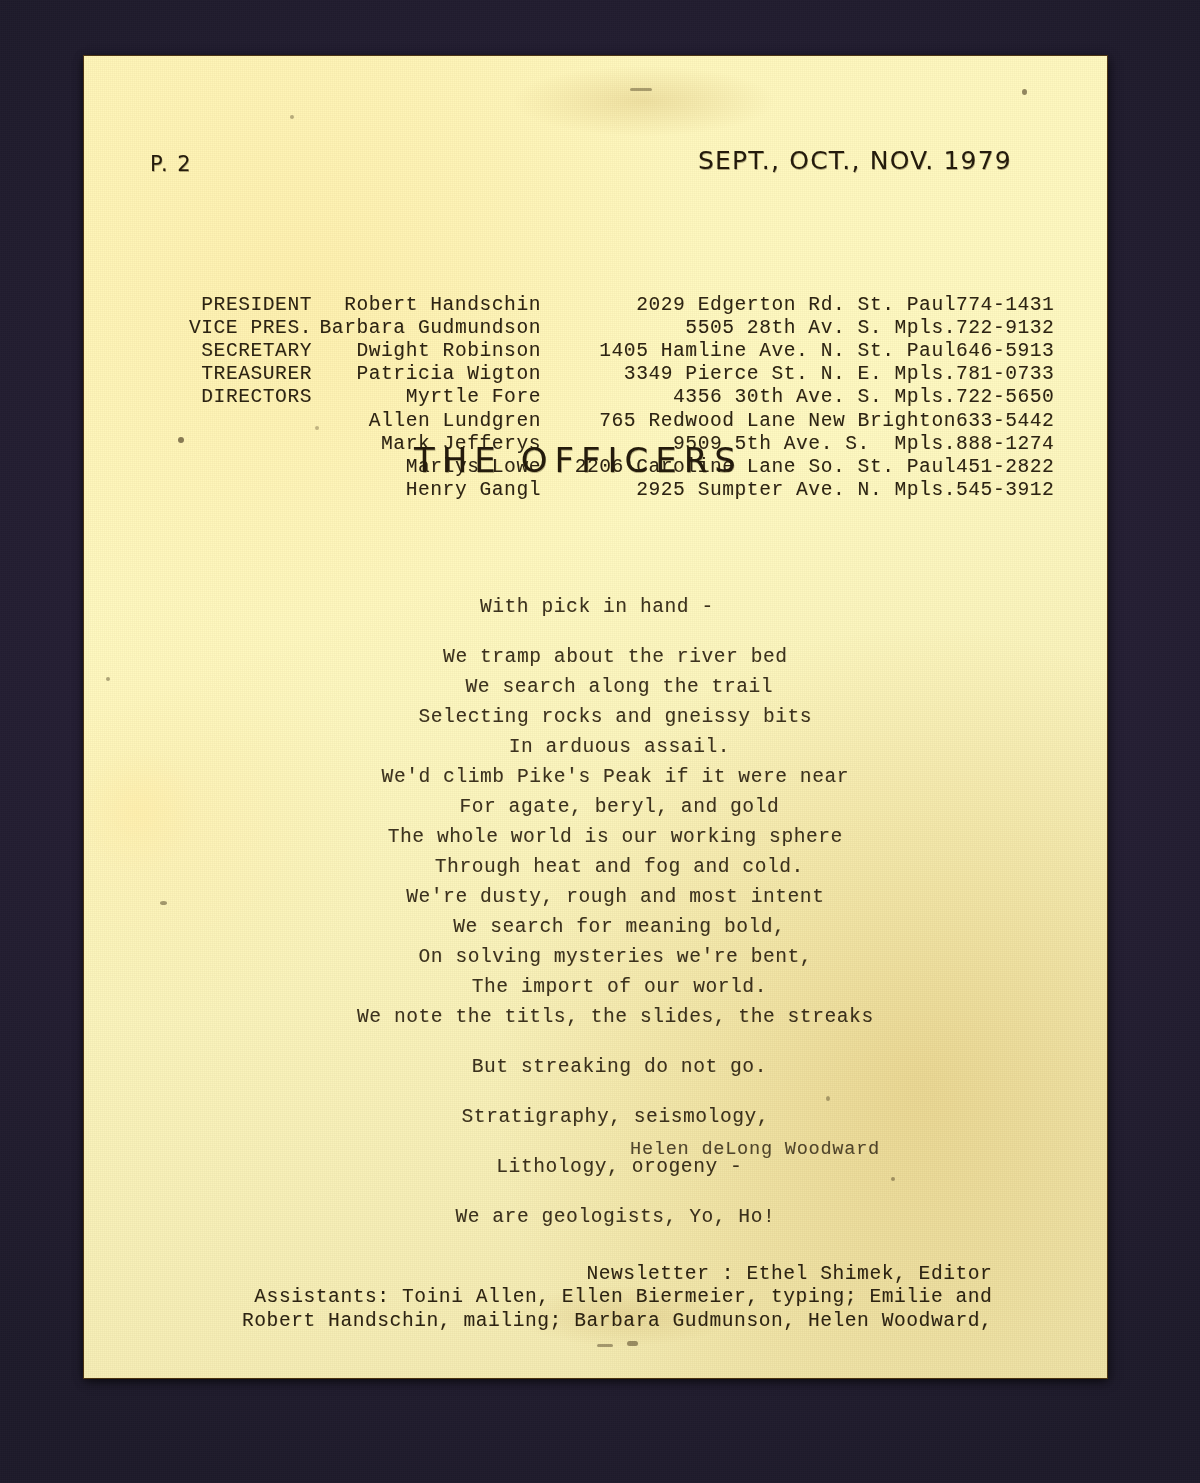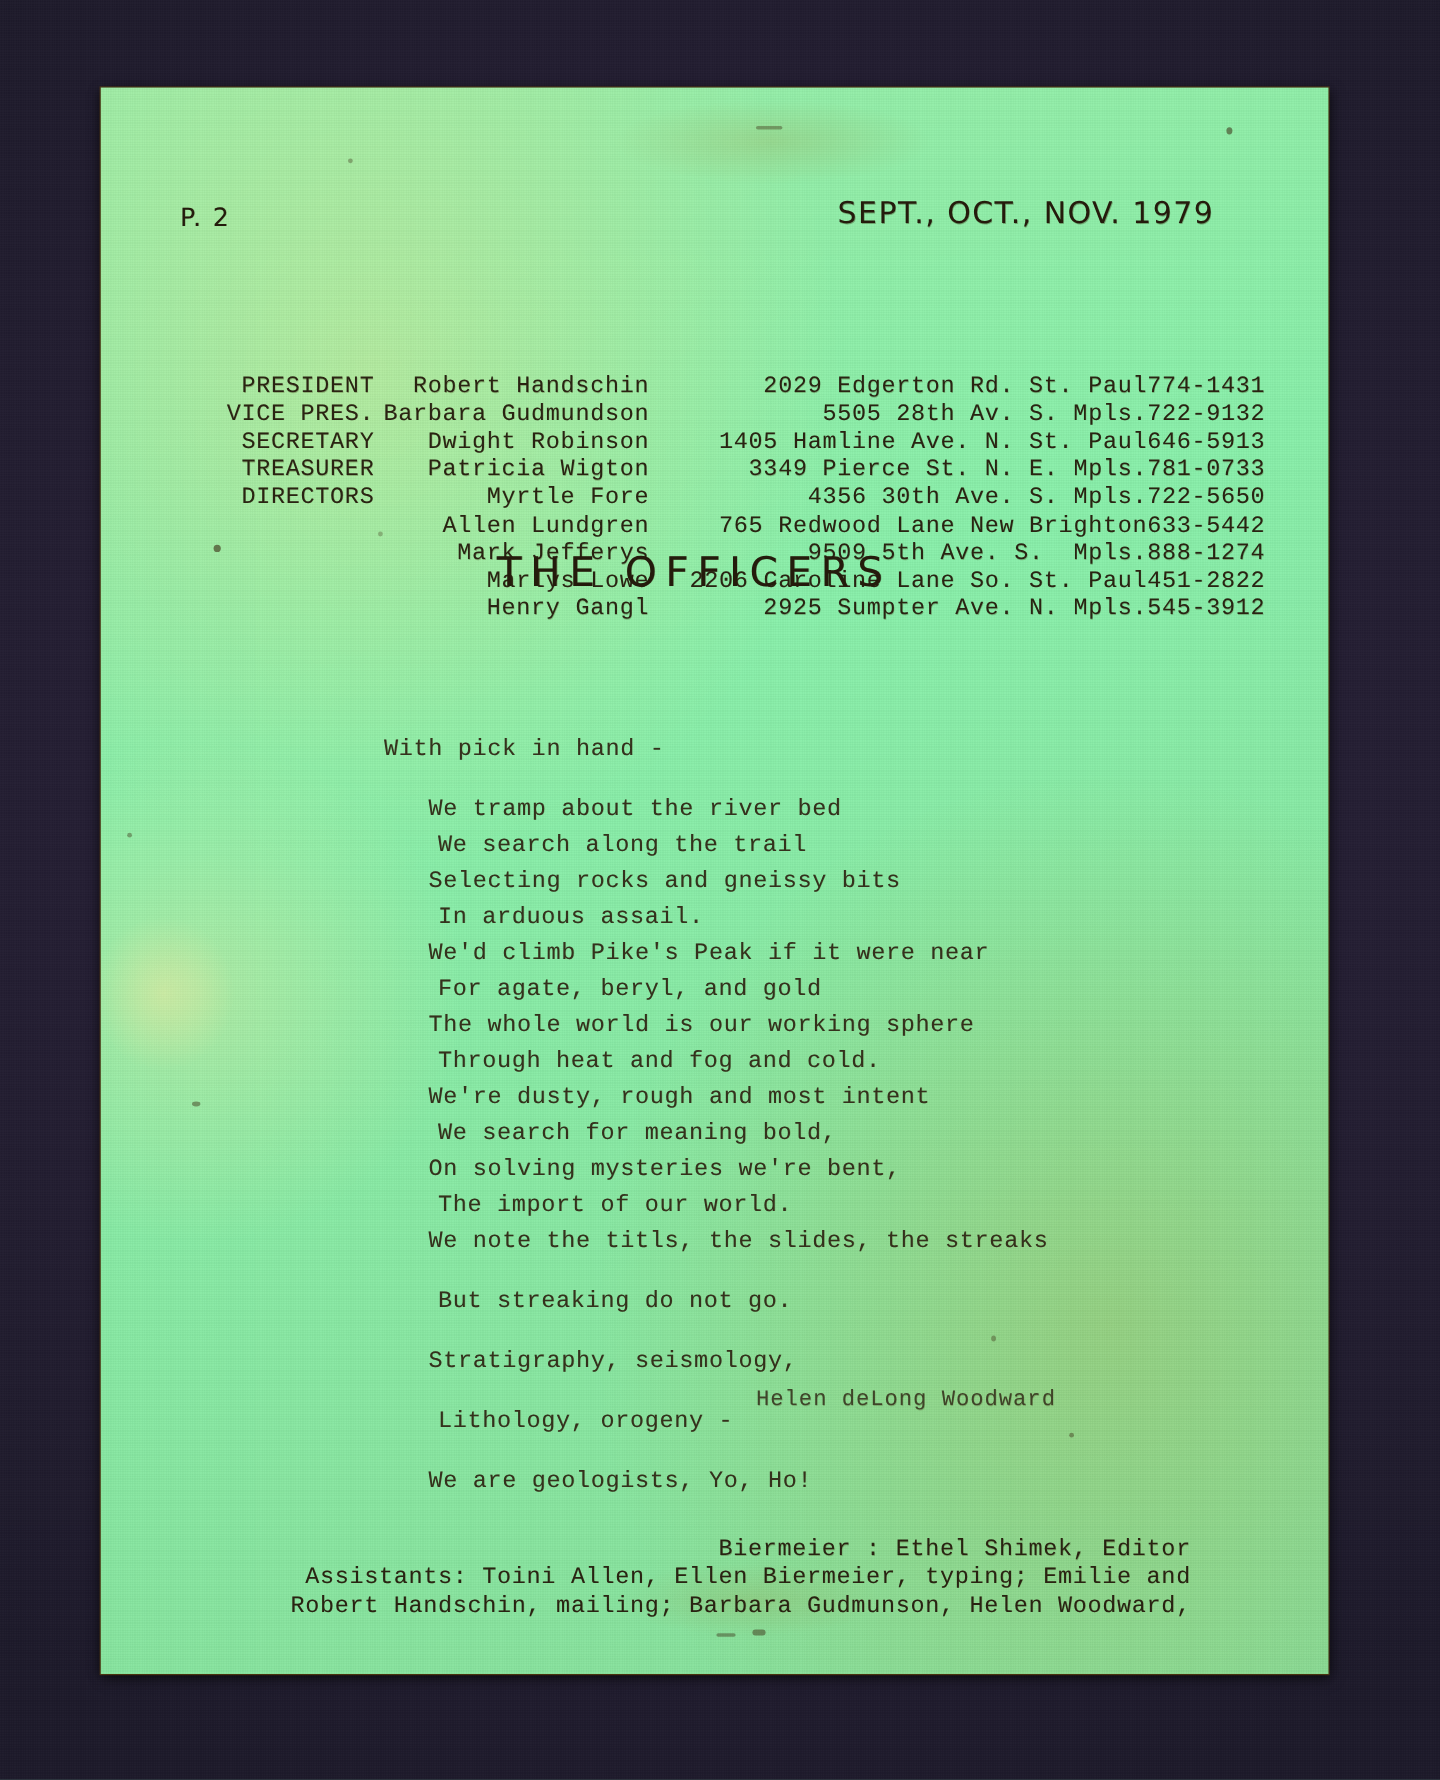--- a/index.html
+++ b/index.html
@@ -30,24 +30,24 @@
     background:
       repeating-linear-gradient(0deg, rgba(255,255,255,0.012) 0 1px, rgba(0,0,0,0.012) 1px 2px),
       repeating-linear-gradient(90deg, rgba(255,255,255,0.010) 0 1px, rgba(0,0,0,0.010) 1px 2px);
     opacity: 0.9;
   }
 
   
   #page {
     position: absolute;
     left: 84px;
-    top: 73px;
+    top: 56px;
     width: 1023px;
     height: 1322px;
-    background: #86efac;
+    background: #fef9c3;
     box-shadow:
       0 0 0 1px rgba(120,80,10,0.55),
       2px 3px 10px rgba(0,0,0,0.55),
       -2px 2px 8px rgba(0,0,0,0.35);
     overflow: hidden;
   }
   
   #page::before {
     content: "";
     position: absolute;
@@ -118,20 +118,21 @@
   .col-addr { display: inline-block; width: 415px; }
   .col-phone { display: inline-block; }
 
   
   #poem {
     position: absolute;
     left: 236px;
     top: 446px;
     font-size: 19.5px;
     line-height: 30px;
+    text-align: center;
   }
   .poem-line { display: block; white-space: pre; height: 30px; }
   .poem-line.lead   { margin-left: 0px; }
   .poem-line.flush  { margin-left: 37px; }
   .poem-line.indent { margin-left: 45px; }
   .poem-line.gap-before { margin-top: 20px; }
   .poem-line.loose  { height: 50px; }
 
   #attribution {
     position: absolute;
@@ -193,21 +194,21 @@
     <div class="lettered" id="title-seekers">THE OFFICERS</div>
 
     <div id="poem" class="typed">
       
     <div class="poem-line lead">With pick in hand -</div><div class="poem-line flush gap-before">We tramp about the river bed</div><div class="poem-line indent">We search along the trail</div><div class="poem-line flush">Selecting rocks and gneissy bits</div><div class="poem-line indent">In arduous assail.</div><div class="poem-line flush">We'd climb Pike's Peak if it were near</div><div class="poem-line indent">For agate, beryl, and gold</div><div class="poem-line flush">The whole world is our working sphere</div><div class="poem-line indent">Through heat and fog and cold.</div><div class="poem-line flush">We're dusty, rough and most intent</div><div class="poem-line indent">We search for meaning bold,</div><div class="poem-line flush">On solving mysteries we're bent,</div><div class="poem-line indent">The import of our world.</div><div class="poem-line flush loose">We note the titls, the slides, the streaks</div><div class="poem-line indent loose">But streaking do not go.</div><div class="poem-line flush loose">Stratigraphy, seismology,</div><div class="poem-line indent loose">Lithology, orogeny -</div><div class="poem-line flush loose">We are geologists, Yo, Ho!</div></div>
 
     <div id="attribution" class="typed">Helen deLong Woodward</div>
 
     <div id="credits" class="typed strong">
       
-    <div class="credit-line">Biermeier : Ethel Shimek, Editor</div><div class="credit-line">Assistants: Toini Allen, Ellen Biermeier, typing; Emilie and</div><div class="credit-line">Robert Handschin, mailing; Barbara Gudmunson, Helen Woodward,</div></div>
+    <div class="credit-line">Newsletter : Ethel Shimek, Editor</div><div class="credit-line">Assistants: Toini Allen, Ellen Biermeier, typing; Emilie and</div><div class="credit-line">Robert Handschin, mailing; Barbara Gudmunson, Helen Woodward,</div></div>
 
   </div>
 
   <div class="speck" style="left:938px; top:33px;  width:5px; height:6px;"></div>
   <div class="speck" style="left:206px; top:59px;  width:4px; height:4px; opacity:0.35;"></div>
   <div class="speck" style="left:546px; top:32px;  width:22px; height:3px; border-radius:2px; opacity:0.40;"></div>
   <div class="speck" style="left:94px;  top:381px; width:6px; height:6px; opacity:0.60;"></div>
   <div class="speck" style="left:76px;  top:845px; width:7px; height:4px; opacity:0.45;"></div>
   <div class="speck" style="left:22px;  top:621px; width:4px; height:4px; opacity:0.40;"></div>
   <div class="speck" style="left:742px; top:1040px;width:4px; height:5px; opacity:0.38;"></div>

